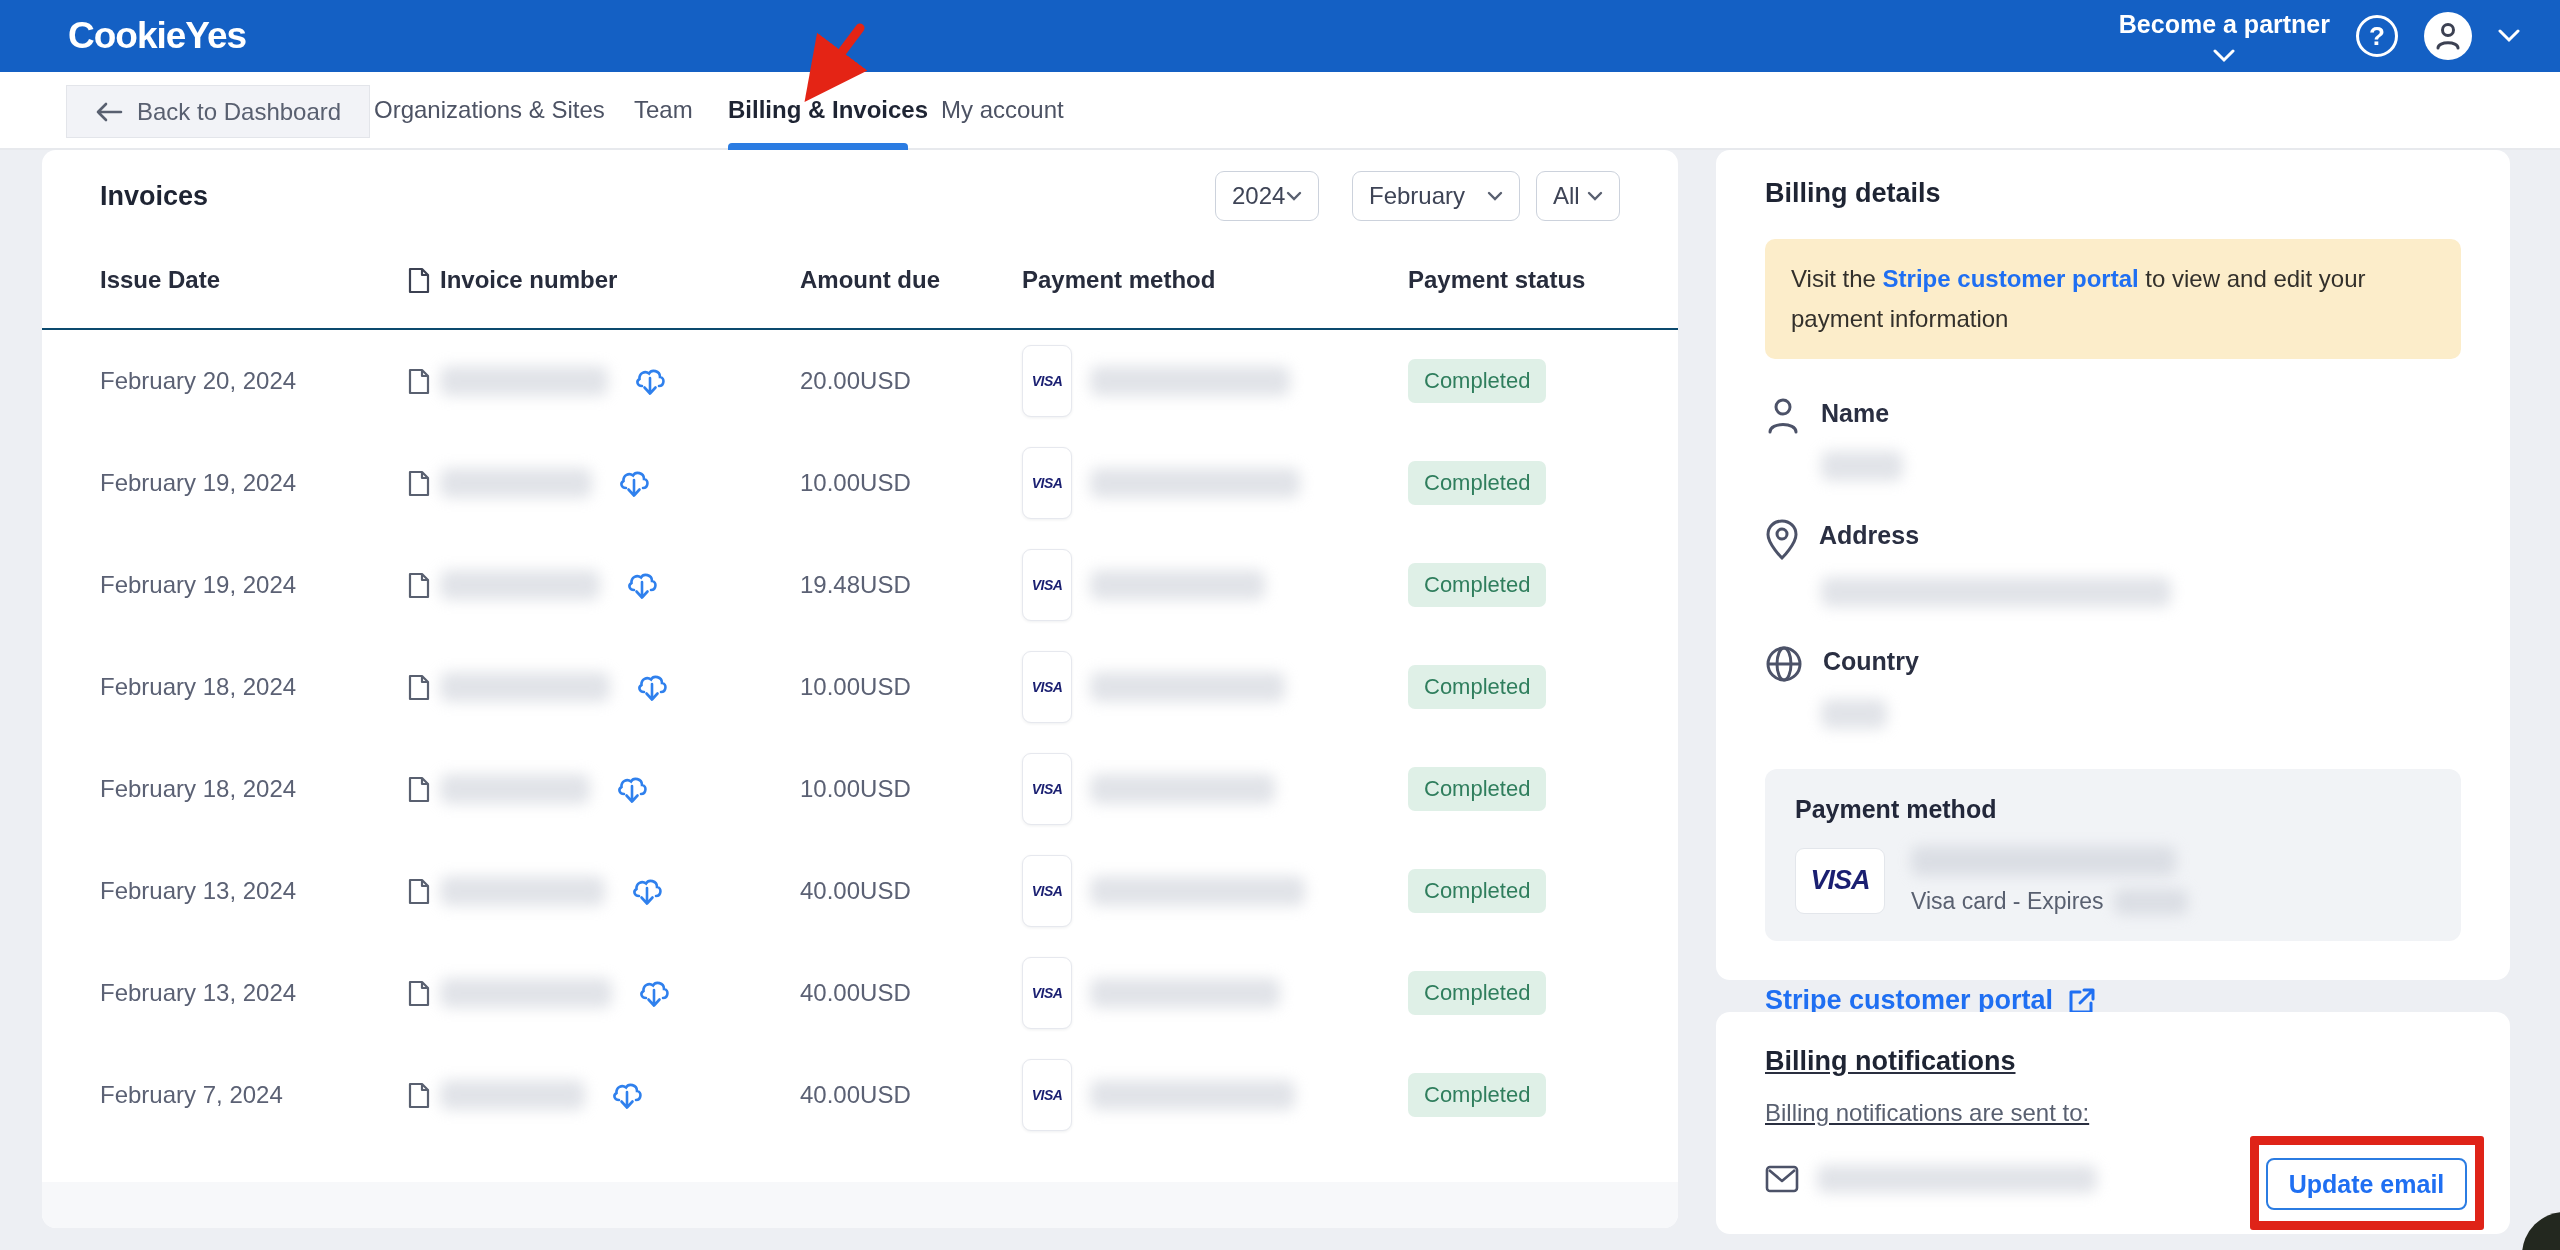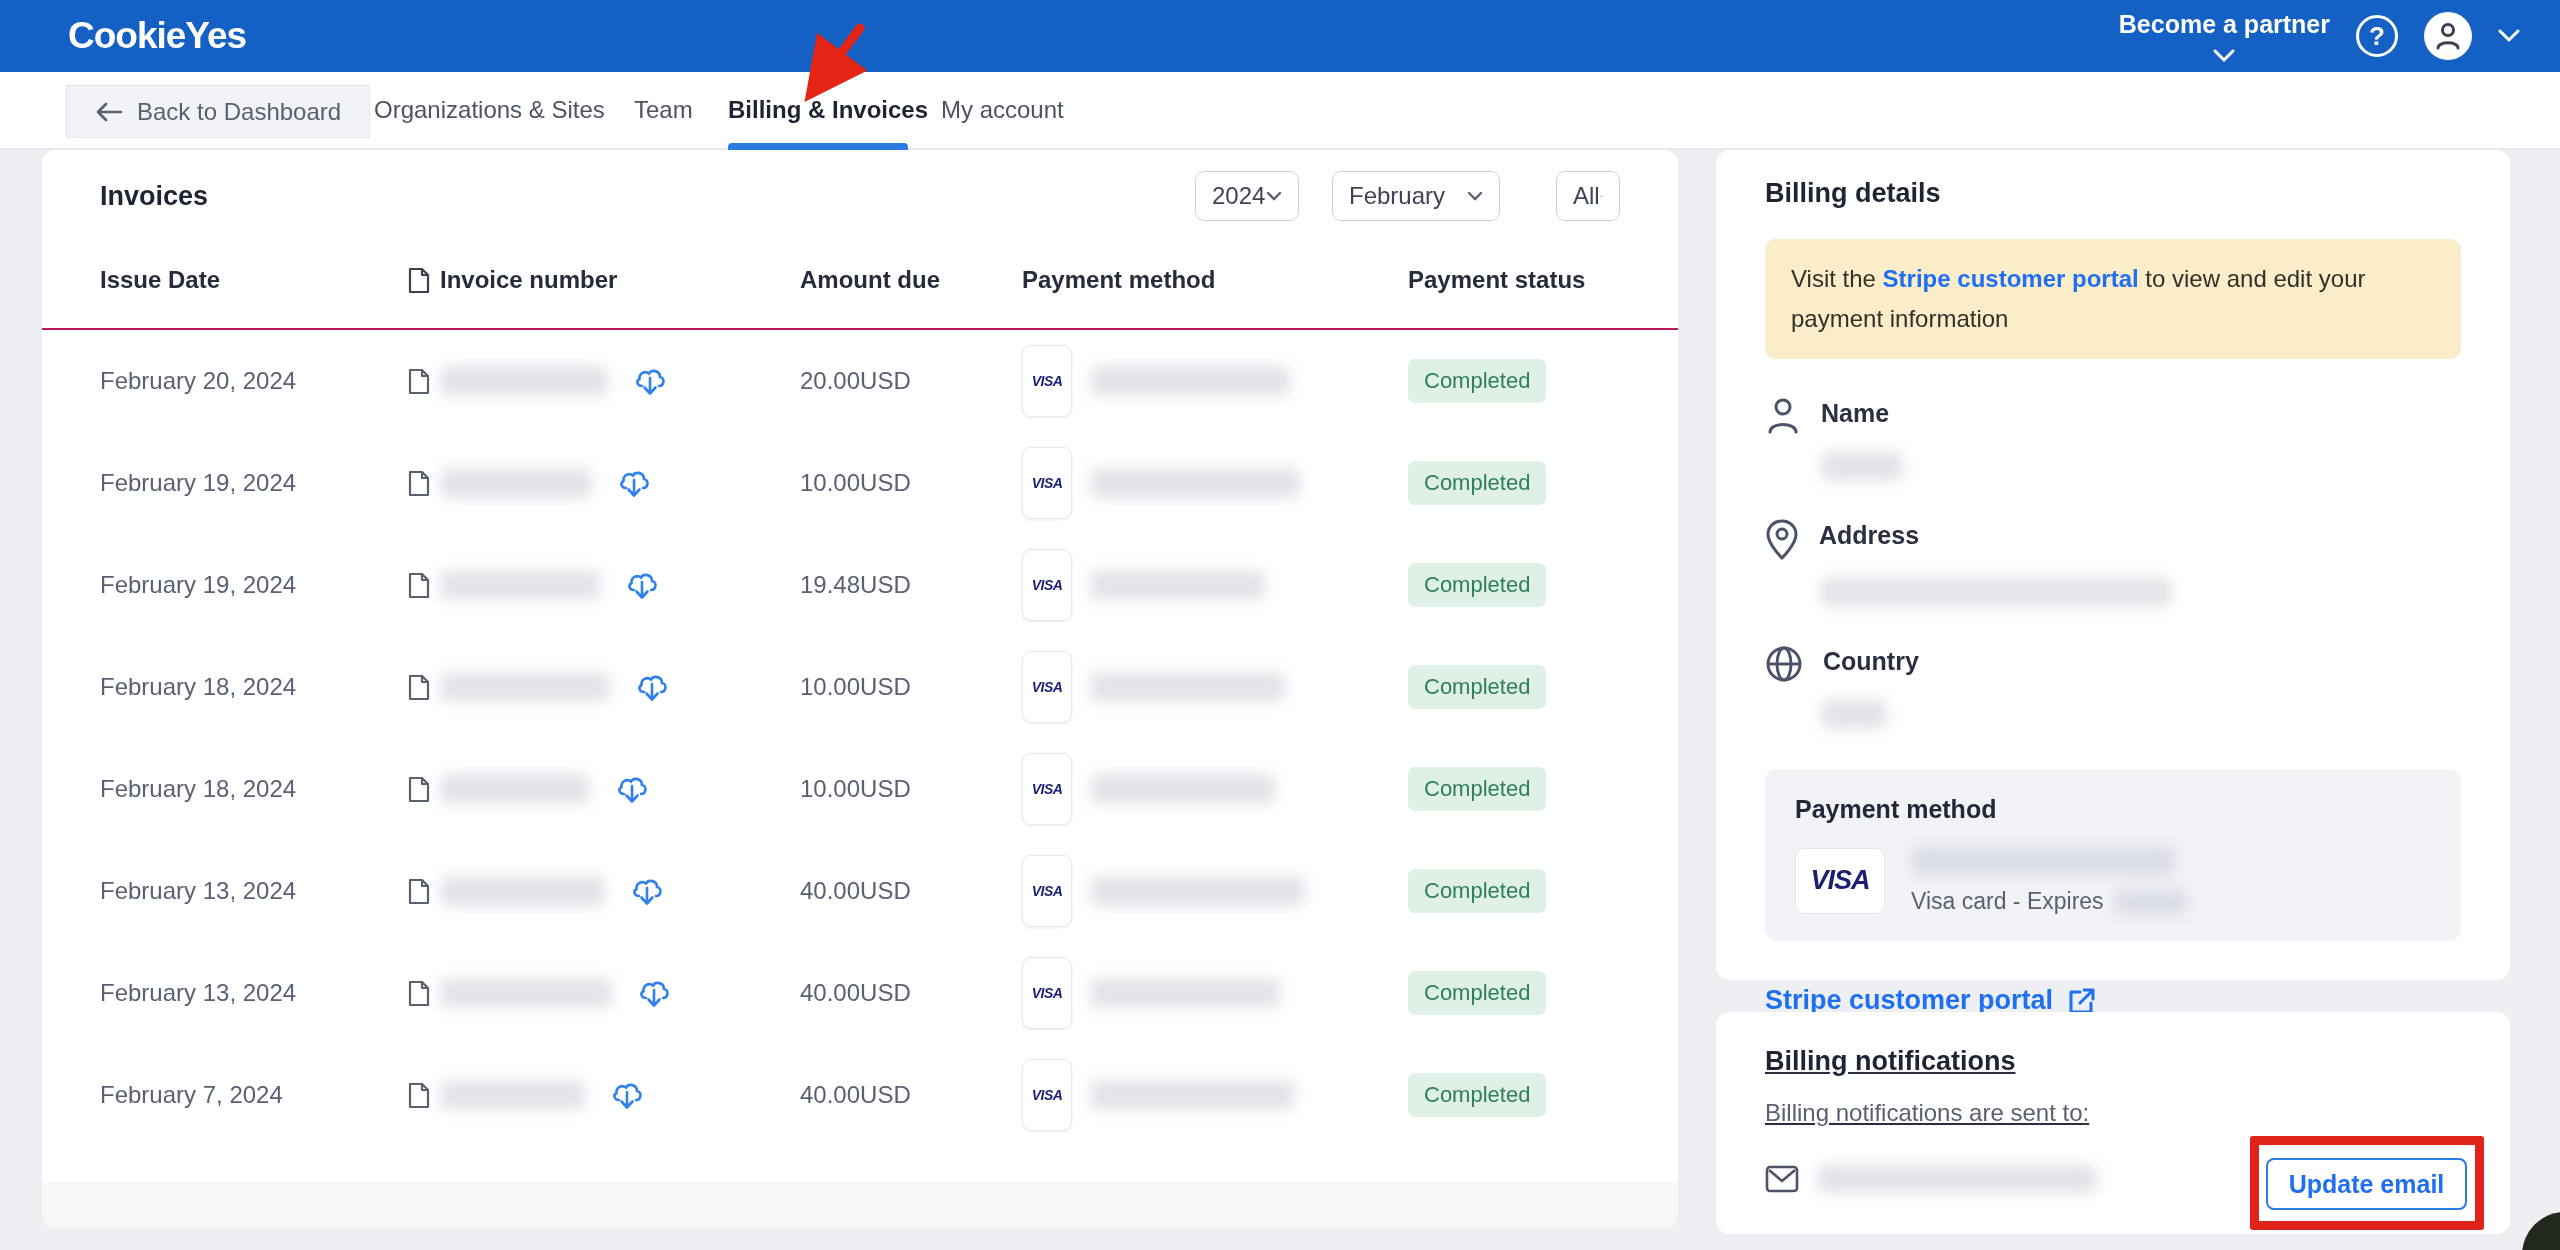--- a/index.html
+++ b/index.html
@@ -48,23 +48,23 @@
   .bn-card   { left:1716px; top:1012px; width:794px; height:222px;text-decoration:underline; }
   
   .inv-head { height:82px; padding:10px 58px 0 58px; display:flex; align-items:center; }
   .inv-title { font-size:27px; font-weight:bold; color:#1e2433; }
   .filters { margin-left:auto; display:flex; align-items:center; }
   .select {
     height:50px; background:#ffffff; border:1px solid #ccd2dc; border-radius:9px;
     display:flex; align-items:center; justify-content:space-between; padding:0 16px;
     font-size:24px; color:#3e4456; cursor:pointer;
   }
-  .sel-year { width:104px; } .sel-month { width:168px; margin-left:33px; } .sel-status { width:64px; margin-left:56px;text-align:center; }
-  
-  .t-head { border-bottom:2px solid #be185d; }
+  .sel-year { width:104px; } .sel-month { width:168px; margin-left:33px; } .sel-status { width:84px; margin-left:16px;text-align:center; }
+  
+  .t-head { border-bottom:2px solid #0c4a6e; }
   .t-grid { display:grid; grid-template-columns:308px 392px 222px 386px 1fr; align-items:center; padding-left:58px; }
   .t-head .t-grid { height:96px; }
   .th { font-size:24px; font-weight:bold; color:#272c3c; display:flex; align-items:center; gap:10px; }
   .t-row { height:102px; }
   .td { font-size:24px; color:#5b6174; display:flex; align-items:center; }
   .blob { background:#c9cdd6; opacity:.55; filter:blur(7px); border-radius:8px; height:30px; }
   .inv-cell { gap:10px; }
   .dl-icon { margin-left:14px; cursor:pointer; }
   .visa-badge {
     width:50px; height:72px; background:#ffffff; border:1px solid #e6e8ee; border-radius:9px;

